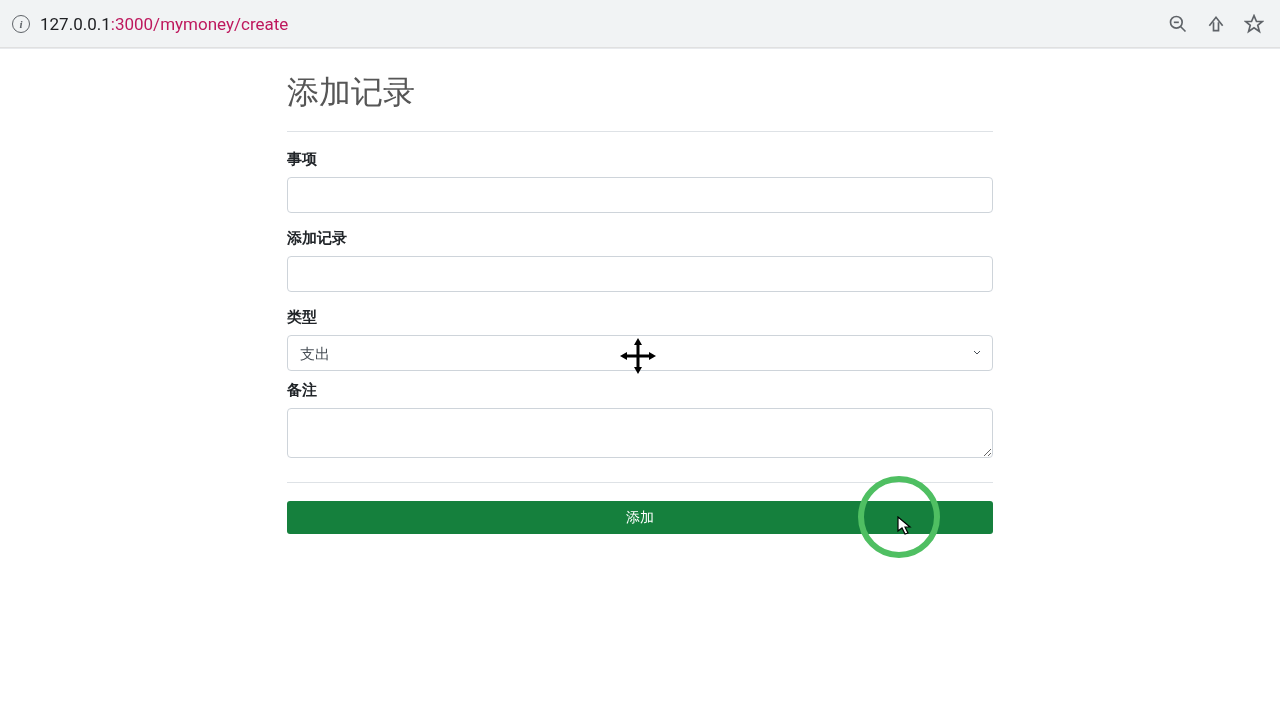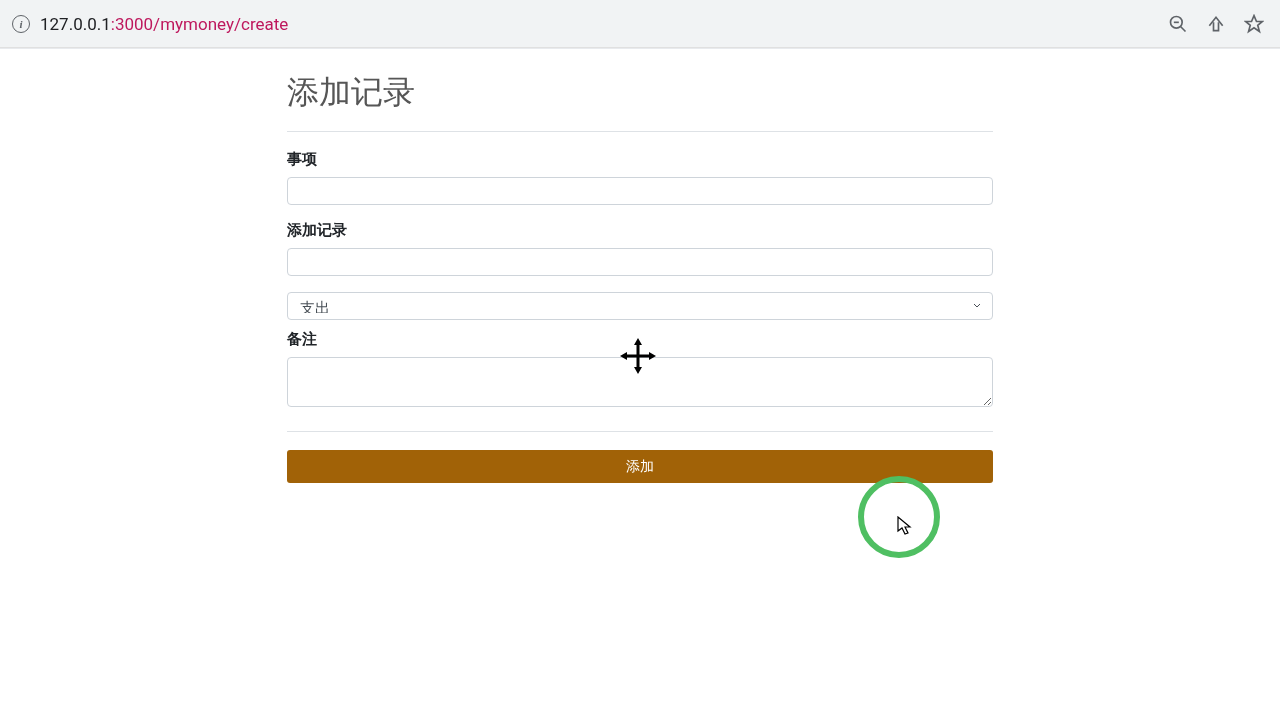--- a/index.html
+++ b/index.html
@@ -87,21 +87,21 @@
     }
     .form-label {
       display: block;
       font-size: 15px;
       color: #212529;
       font-weight: 700;
       margin-bottom: 8px;
     }
     .form-control {
       width: 100%;
-      height: 28px;
+      height: 36px;
       padding: 6px 12px;
       font-size: 15px;
       color: #495057;
       background: #fff;
       border: 1px solid #ced4da;
       border-radius: 4px;
     }
     .select-wrap {
       position: relative;
     }
@@ -124,21 +124,21 @@
       resize: both;
     }
     .submit-divider {
       border-top: 1px solid #dee2e6;
       margin-top: 20px;
       padding-top: 18px;
     }
     .btn-submit {
       width: 100%;
       height: 33px;
-      background: #a16207;
+      background: #15803d;
       color: #fff;
       border: none;
       border-radius: 3px;
       font-size: 14px;
       cursor: pointer;
     }
     .move-cursor {
       position: absolute;
       left: 620px;
       top: 338px;
@@ -207,20 +207,21 @@
       <label class="form-label">事项</label>
       <input type="text" class="form-control" value="" style="">
     </div>
 
     <div class="form-group">
       <label class="form-label">添加记录</label>
       <input type="text" class="form-control" value="" style="">
     </div>
 
     <div class="form-group" style="margin-bottom:10px;">
+      <label class="form-label">类型</label>
       <div class="select-wrap">
         <select class="form-control">
           <option selected="">支出</option>
         </select>
         <span class="select-caret">
           <svg width="12" height="12" viewBox="0 0 24 24" fill="none" stroke="currentColor" stroke-width="2">
             <polyline points="6 9 12 15 18 9"></polyline>
           </svg>
         </span>
       </div>

